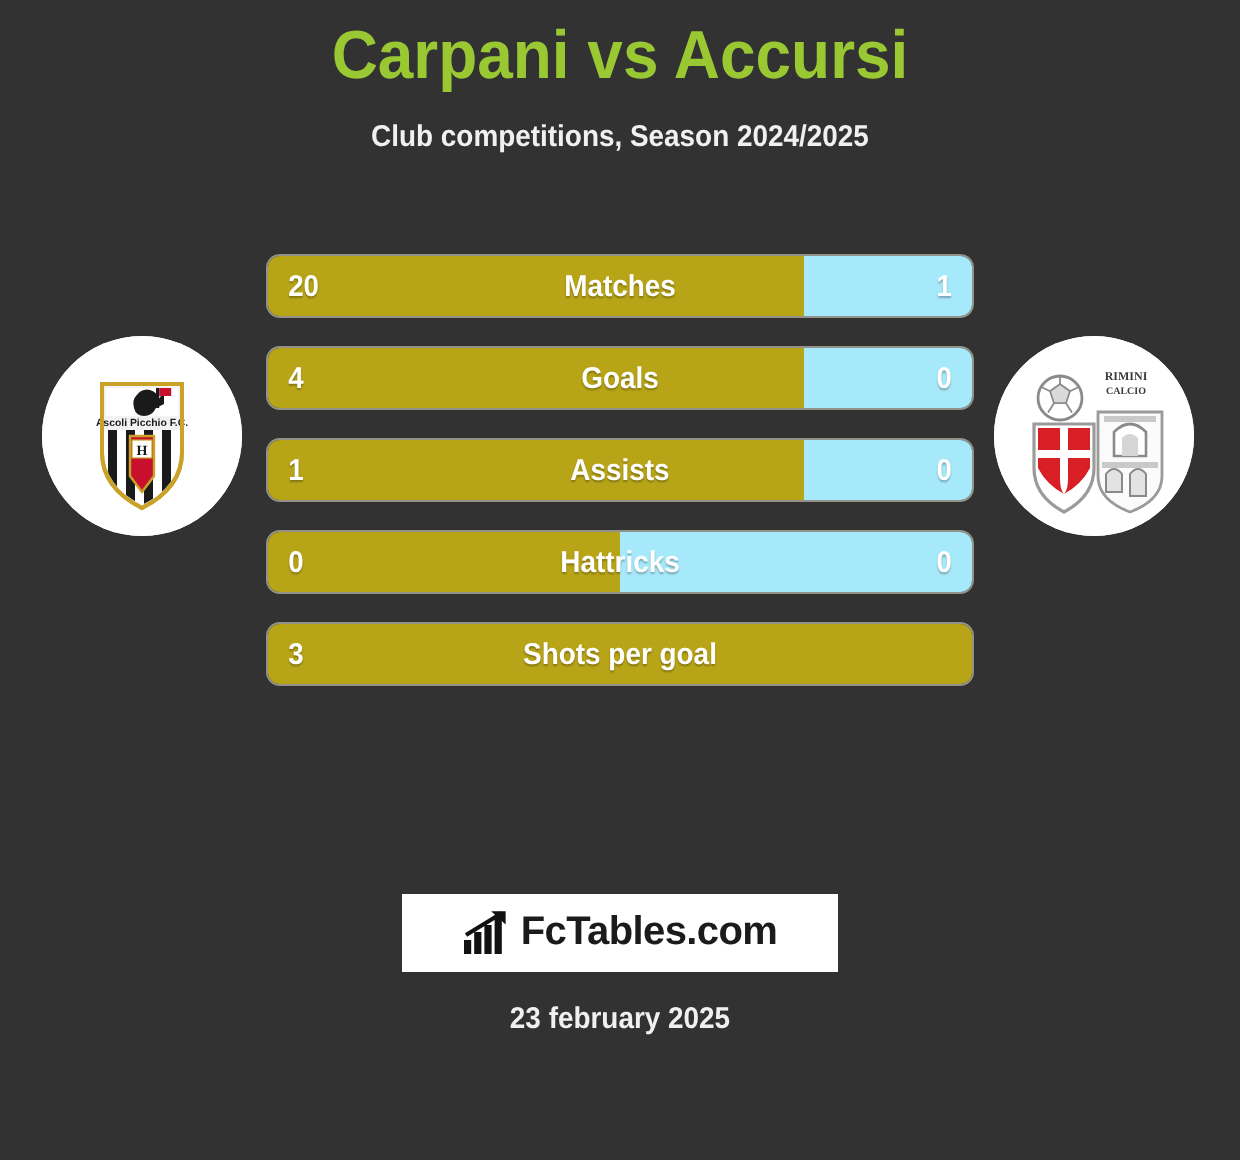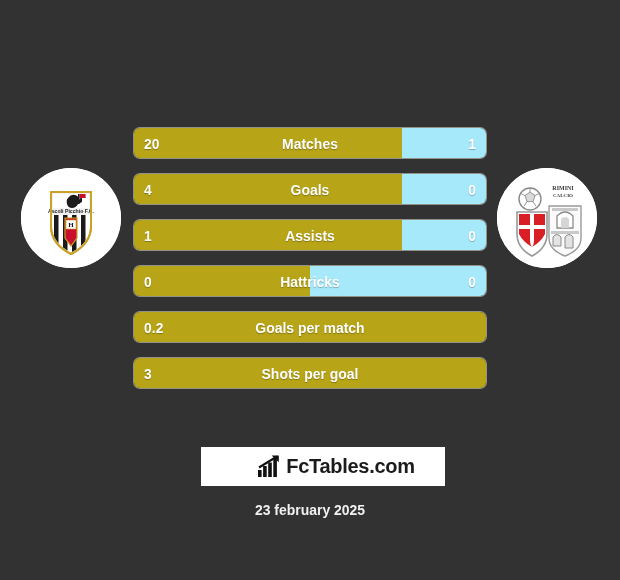--- a/index.html
+++ b/index.html
@@ -139,21 +139,20 @@
     position: absolute;
     left: 201px;
     top: 447px;
     width: 218px;
     height: 39px;
     background: #ffffff;
     display: flex;
     align-items: center;
     justify-content: center;
     gap: 5px;
-    padding-left: 26px;
   }
   .brand-icon { display: block; width: 24px; height: 23px; }
   .brand-text {
     font-size: 20px;
     font-weight: bold;
     color: #1b1b1b;
     letter-spacing: -0.3px;
   }
 
   .date {
@@ -166,20 +165,24 @@
     font-weight: bold;
     color: #f0f0f0;
     transform: scaleX(0.93);
   }
 </style>
 </head>
 <body>
 
 <div class="page">
 
+  <div class="header">
+    <h1 class="title">Carpani vs Accursi</h1>
+    <p class="subtitle">Club competitions, Season 2024/2025</p>
+  </div>
 
   <div class="crest left">
     <svg viewBox="0 0 100 100" xmlns="http://www.w3.org/2000/svg">
       <rect x="0" y="0" width="100" height="100" fill="#ffffff"></rect>
       <path d="M30 24 H70 V58 Q70 76 50 86 Q30 76 30 58 Z" fill="#f2f2f2" stroke="#c9a227" stroke-width="2"></path>
       <path d="M32 26 H68 V40 H32 Z" fill="#ffffff"></path>
 
       <path d="M47 30 q3 -4 7 -3 q4 1 4 5 l3 -4 v6 l-4 2 q-2 4 -6 4 q-4 0 -5 -4 q-1 -4 1 -6 Z" fill="#1a1a1a"></path>
       <rect x="57" y="26" width="1.6" height="10" fill="#1a1a1a"></rect>
       <path d="M58.6 26 h6 v4 h-6 Z" fill="#c8102e"></path>
@@ -268,28 +271,20 @@
         <div class="bar-fill-right" style="width: 50%;"></div>
         <div class="bar-content">
           <span class="val left">0</span>
           <span class="val right">0</span>
         </div>
         <div class="label">Hattricks</div>
       </div>
       <div class="bar-row">
         <div class="bar-fill-left" style="width: 100%;"></div>
         <div class="bar-content">
-          <span class="val left">0.2</span>
-          <span class="val right"></span>
-        </div>
-        <div class="label">Goals per match</div>
-      </div>
-      <div class="bar-row">
-        <div class="bar-fill-left" style="width: 100%;"></div>
-        <div class="bar-content">
           <span class="val left">3</span>
           <span class="val right"></span>
         </div>
         <div class="label">Shots per goal</div>
       </div>
     </div>
 
   <div class="brand">
     <svg class="brand-icon" viewBox="0 0 24 23" xmlns="http://www.w3.org/2000/svg">
       <rect x="1" y="15" width="3.6" height="7" fill="#111111"></rect>

